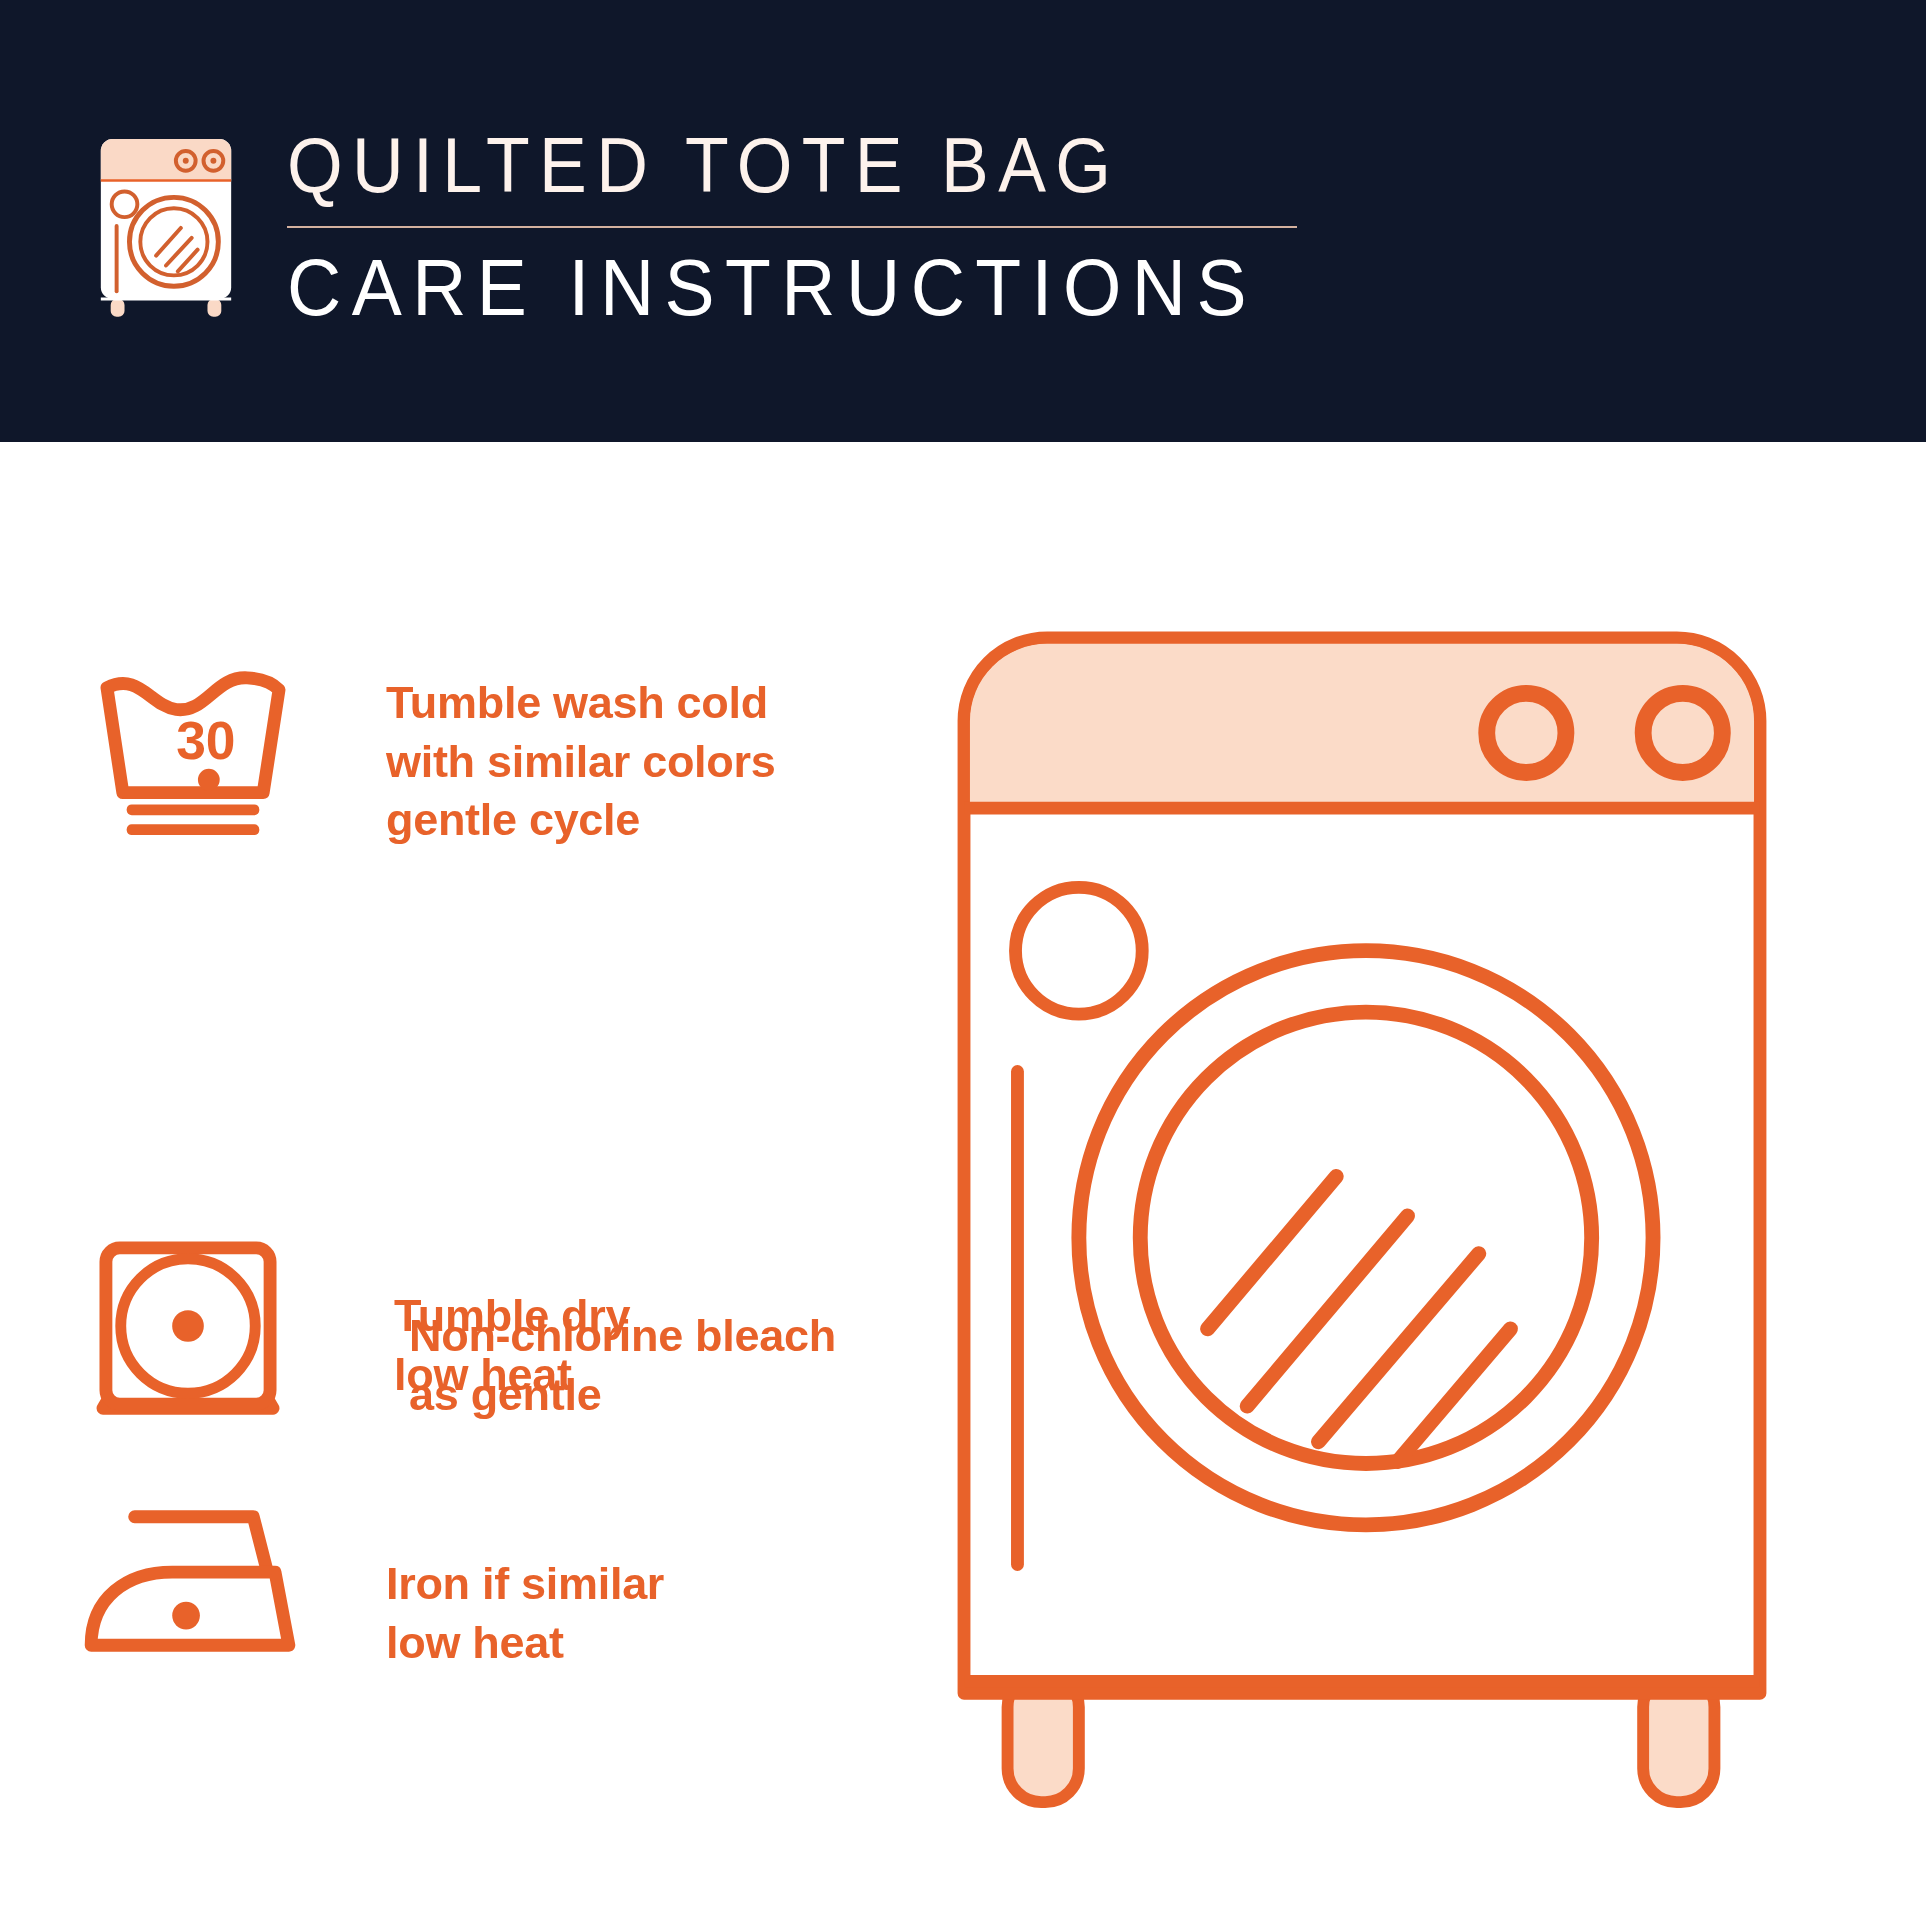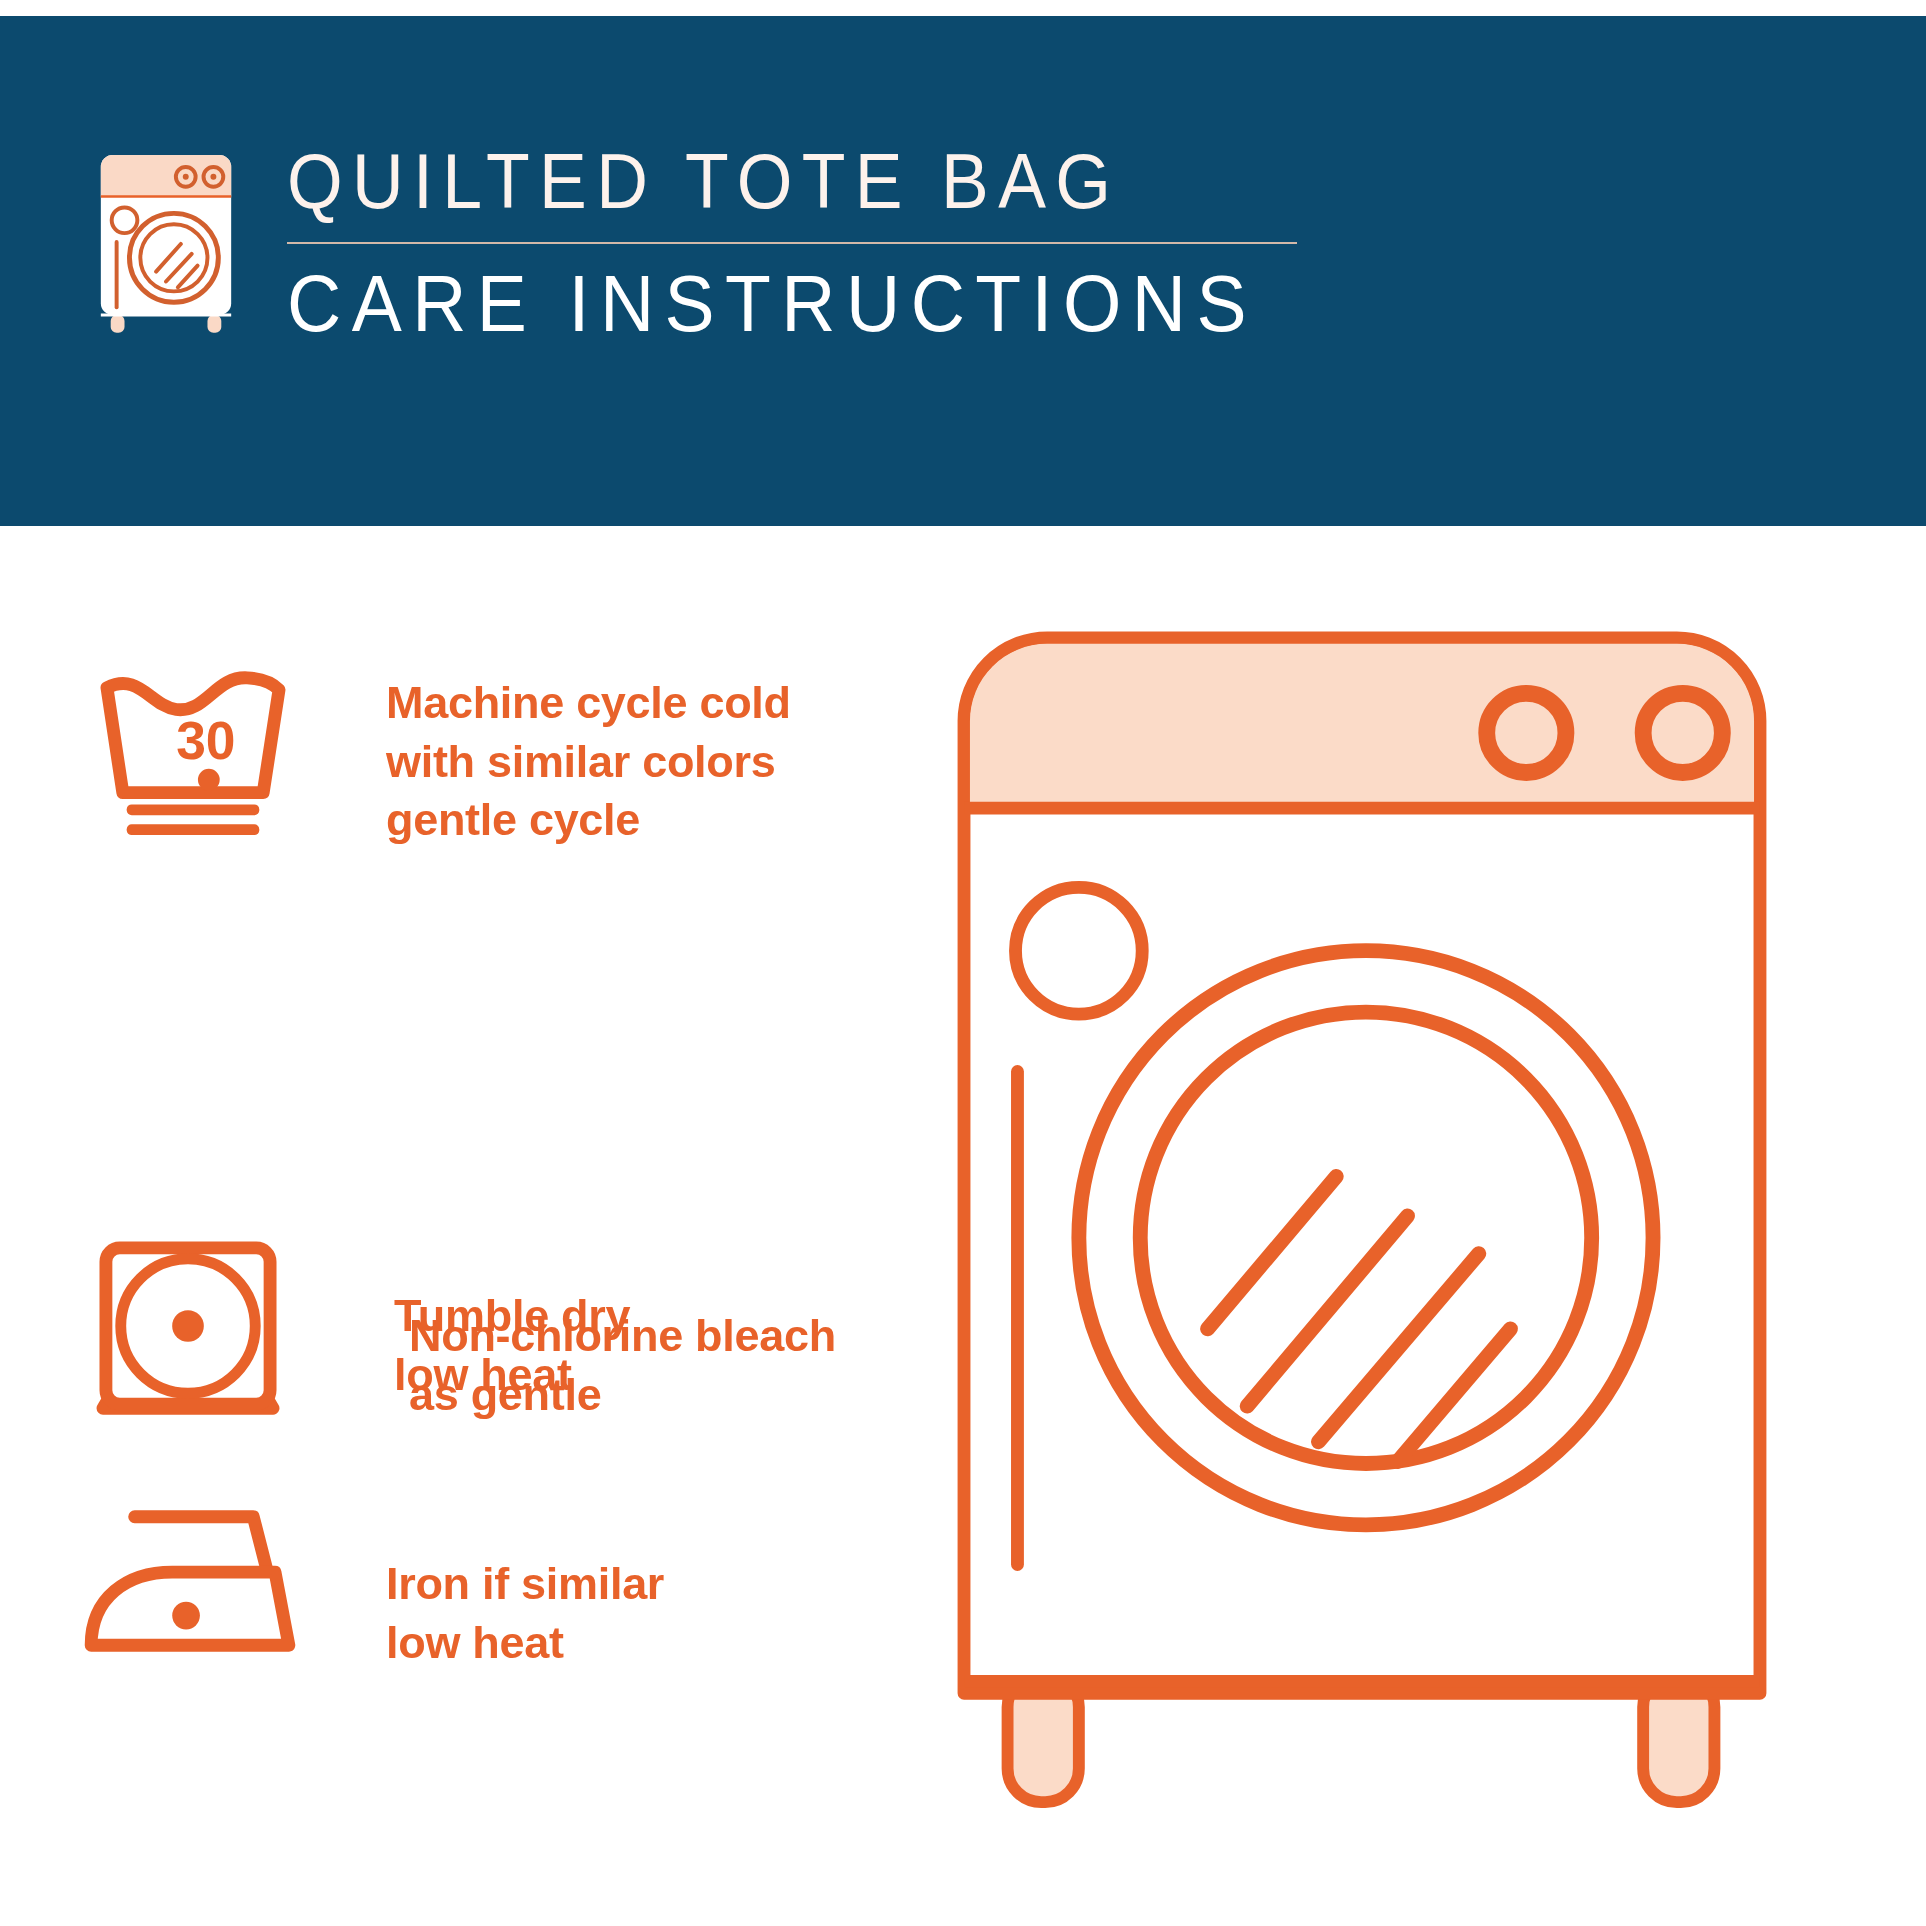--- a/index.html
+++ b/index.html
@@ -8,22 +8,22 @@
     width:1927px;height:1927px;
     background:#ffffff;
     font-family:"Liberation Sans", sans-serif;
     overflow:hidden;
     position:relative;
   }
   .page{position:relative;width:1927px;height:1927px;background:#fff;}
 
   
   .header{
-    position:absolute;left:0;top:16px;width:1927px;height:510px;
-    background:#0c4a6e;
+    position:absolute;left:0;top:0;width:1927px;height:442px;
+    background:#0f172a;
   }
   .header-icon{
     position:absolute;left:87px;top:131px;width:158px;height:188px;
   }
   .header-text{
     position:absolute;left:287px;top:127px;width:1049px;
   }
   .title{
     font-family:"Liberation Sans", sans-serif;
     font-weight:300;
@@ -128,21 +128,21 @@
                    L 176 130 L 34 130 Z" fill="#FFFFFF" stroke="#E8622A" stroke-width="13" stroke-linejoin="round" stroke-linecap="round"></path>
 
           <rect x="38" y="142" width="134" height="11" rx="5" fill="#E8622A"></rect>
           <rect x="38" y="162" width="134" height="11" rx="5" fill="#E8622A"></rect>
 
           <text x="118" y="96" text-anchor="middle" font-family="Liberation Sans, sans-serif" font-size="54" font-weight="700" fill="#E8622A">30</text>
           <circle cx="121" cy="117" r="11" fill="#E8622A"></circle>
         </svg>
       </div>
       <div class="care-text" style="left:386px;top:40px;width:465px;">
-        <div>Machine cycle cold</div>
+        <div>Tumble wash cold</div>
         <div>with similar colors</div>
         <div>gentle cycle</div>
       </div>
     </div>
 
     <div class="row2" style="top:307px;">
       <div class="care-icon" style="left:89px;top:307px;">
         <svg width="198" height="178" viewBox="0 0 200 180">
           <path d="M100 16 L 186 162 L 14 162 Z" fill="#FFFFFF" stroke="#E8622A" stroke-width="13" stroke-linejoin="round"></path>
           <g stroke="#E8622A" stroke-width="13" stroke-linecap="round">

